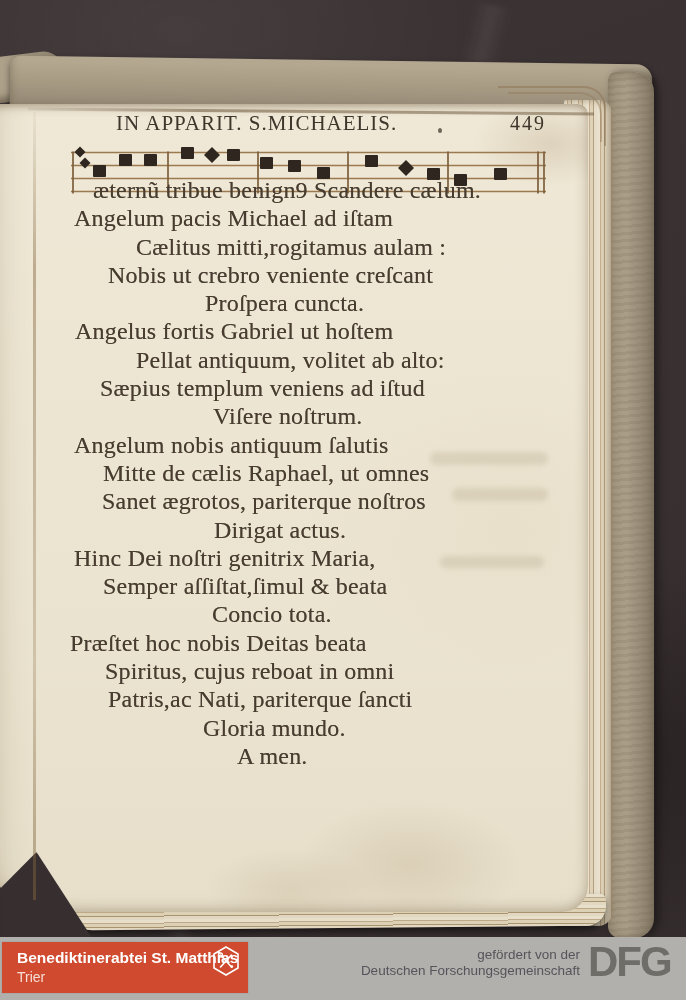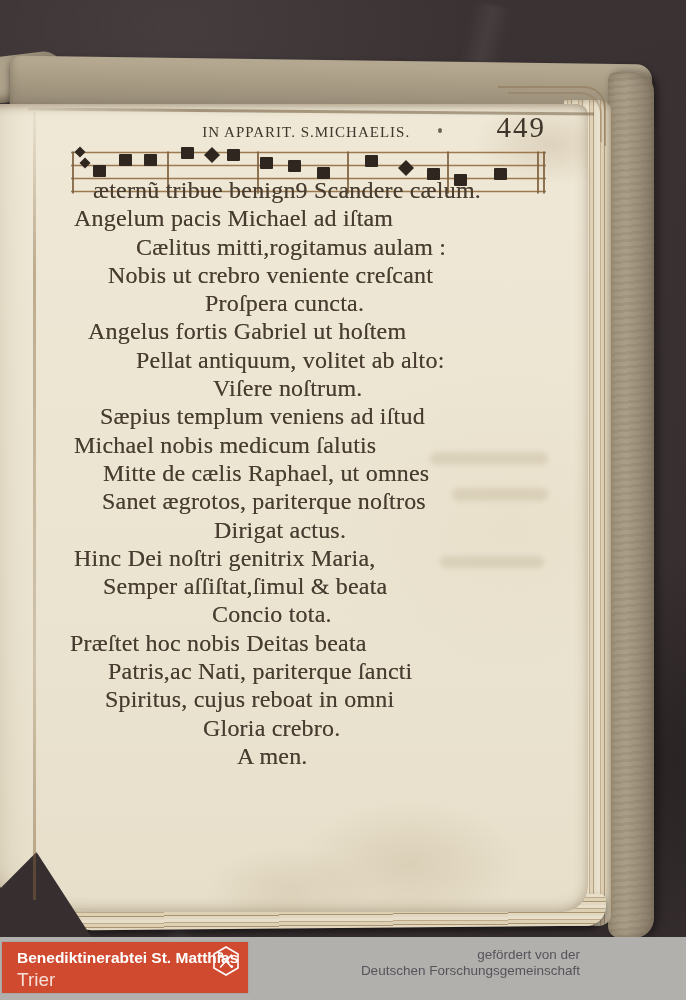--- a/index.html
+++ b/index.html
@@ -77,39 +77,39 @@
     background:linear-gradient(180deg,rgba(130,100,60,.05),rgba(130,100,60,.45) 20%,rgba(130,100,60,.25) 70%,rgba(130,100,60,.5));
     filter:blur(.6px);
   }
   .top-edge-line{
     left:28px;top:110px;width:566px;height:3px;z-index:4;
     background:linear-gradient(90deg,rgba(110,88,60,.1),rgba(110,88,60,.55) 30%,rgba(110,88,60,.5));
     transform:rotate(0.5deg);filter:blur(.7px);
   }
   
   .header-row{left:60px;top:111px;width:492px;z-index:5;display:flex;align-items:baseline;color:#3e352b;}
-  .title{flex:1;text-align:center;font-size:15px;letter-spacing:1px;padding-left:56px;white-space:nowrap;}
-  .pagenum{font-size:29px;letter-spacing:2px;padding-right:6px;}
+  .title{flex:1;font-size:21px;letter-spacing:1px;padding-left:56px;white-space:nowrap;}
+  .pagenum{font-size:20px;letter-spacing:2px;padding-right:6px;}
   .ink-dot{left:438px;top:128px;width:4px;height:5px;background:#4a4038;border-radius:50%;opacity:.8;z-index:5;}
   .staff-box{left:70px;top:139px;width:478px;height:58px;z-index:5;}
   .hymn{left:68px;top:176px;width:496px;z-index:5;color:#473c2f;font-size:24px;line-height:28.3px;letter-spacing:.2px;text-shadow:0 0 .5px rgba(70,60,45,.6);}
   .hl{white-space:nowrap;}
-  .ml6{margin-left:6px}.ml2{margin-left:2px}.ml7{margin-left:20px}
+  .ml6{margin-left:6px}.ml2{margin-left:2px}.ml7{margin-left:7px}
   .ml25{margin-left:25px}.ml32{margin-left:32px}.ml34{margin-left:34px}
   .ml35{margin-left:35px}.ml37{margin-left:37px}.ml40{margin-left:40px}
   .ml42{margin-left:42px}.ml44{margin-left:68px}
   .ml135{margin-left:135px}.ml137{margin-left:137px}.ml144{margin-left:144px}
   .ml145{margin-left:145px}.ml146{margin-left:146px}.ml169{margin-left:169px}
   .ghost{z-index:4;background:rgba(130,105,70,.14);filter:blur(2.5px);border-radius:6px;}
   
   .banner{left:0;top:937px;width:686px;height:63px;z-index:10;font-family:"Liberation Sans","DejaVu Sans",sans-serif;}
   .banner-bg{position:absolute;inset:0;background:#b2b0ad;}
   .red-box{position:absolute;left:2px;top:5px;width:246px;height:51px;background:#cf4a2e;box-shadow:0 0 0 .5px rgba(0,0,0,.1);}
   .lib-name{position:absolute;left:15px;top:7px;color:#ffffff;font-weight:bold;font-size:15.5px;white-space:nowrap;}
-  .lib-city{position:absolute;left:15px;top:27px;color:#f6ded6;font-size:19px;}
+  .lib-city{position:absolute;left:15px;top:27px;color:#f6ded6;font-size:14px;}
   .hex-icon{position:absolute;right:7px;top:3px;}
   .funding{position:absolute;left:318px;top:10px;width:262px;text-align:right;color:#55545a;font-size:13.5px;line-height:16px;}
   .dfg{position:absolute;left:588px;top:4px;font-size:42px;font-weight:bold;letter-spacing:-2px;color:#6f6d68;transform:scaleX(1.0);line-height:1;font-stretch:condensed;}
 </style>
 </head>
 <body>
 
 <div class="wrinkle" style="left:430px;top:0;width:40px;height:360px;"></div>
 <div class="wrinkle" style="left:120px;top:620px;width:30px;height:380px;transform:rotate(-20deg);"></div>
 
@@ -167,46 +167,47 @@
   </svg>
 
 <div class="abs hymn">
   <div class="hl ml25">æternũ tribue benign9 Scandere cælum.</div>
   <div class="hl ml6">Angelum pacis Michael ad iſtam</div>
   <div class="hl ml44">Cælitus mitti,rogitamus aulam :</div>
   <div class="hl ml40">Nobis ut crebro veniente creſcant</div>
   <div class="hl ml137">Proſpera cuncta.</div>
   <div class="hl ml7">Angelus fortis Gabriel ut hoſtem</div>
   <div class="hl ml44">Pellat antiquum, volitet ab alto:</div>
+  <div class="hl ml32">Sæpius templum veniens ad iſtud</div>
   <div class="hl ml145">Viſere noſtrum.</div>
-  <div class="hl ml32">Sæpius templum veniens ad iſtud</div>
-  <div class="hl ml6">Michael nobis medicum ſalutis</div>
+  <div class="hl ml6">Angelum nobis antiquum ſalutis</div>
   <div class="hl ml35">Mitte de cælis Raphael, ut omnes</div>
   <div class="hl ml34">Sanet ægrotos, pariterque noſtros</div>
   <div class="hl ml146">Dirigat actus.</div>
   <div class="hl ml6">Hinc Dei noſtri genitrix Maria,</div>
   <div class="hl ml35">Semper aſſiſtat,ſimul &amp; beata</div>
   <div class="hl ml144">Concio tota.</div>
   <div class="hl ml2">Præſtet hoc nobis Deitas beata</div>
+  <div class="hl ml37">Spiritus, cujus reboat in omni</div>
   <div class="hl ml40">Patris,ac Nati, pariterque ſancti</div>
-  <div class="hl ml37">Spiritus, cujus reboat in omni</div>
-  <div class="hl ml135">Gloria crebro.</div>
+  <div class="hl ml135">Gloria mundo.</div>
   <div class="hl ml169">A men.</div>
 </div>
 
 <div class="abs banner">
   <div class="banner-bg"></div>
   <div class="red-box">
     <div class="lib-name">Benediktinerabtei St. Matthias</div>
     <div class="lib-city">Trier</div>
     <svg class="hex-icon" width="30" height="32" viewBox="0 0 30 32">
       <polygon points="15,2 27,9 27,23 15,30 3,23 3,9" fill="none" stroke="#ffffff" stroke-width="1.6"></polygon>
       <line x1="9.5" y1="10" x2="20.5" y2="22" stroke="#ffffff" stroke-width="1.6" stroke-linecap="round"></line>
       <line x1="20.5" y1="10" x2="9.5" y2="22" stroke="#ffffff" stroke-width="1.6" stroke-linecap="round"></line>
       <circle cx="9.5" cy="10" r="2" fill="none" stroke="#ffffff" stroke-width="1.3"></circle>
       <circle cx="20.8" cy="21.6" r="1.4" fill="#ffffff"></circle>
     </svg>
   </div>
   <div class="funding">
     <div>gefördert von der</div>
     <div>Deutschen Forschungsgemeinschaft</div>
   </div>
+  <div class="dfg">DFG</div>
 </div>
 
 </body></html>

